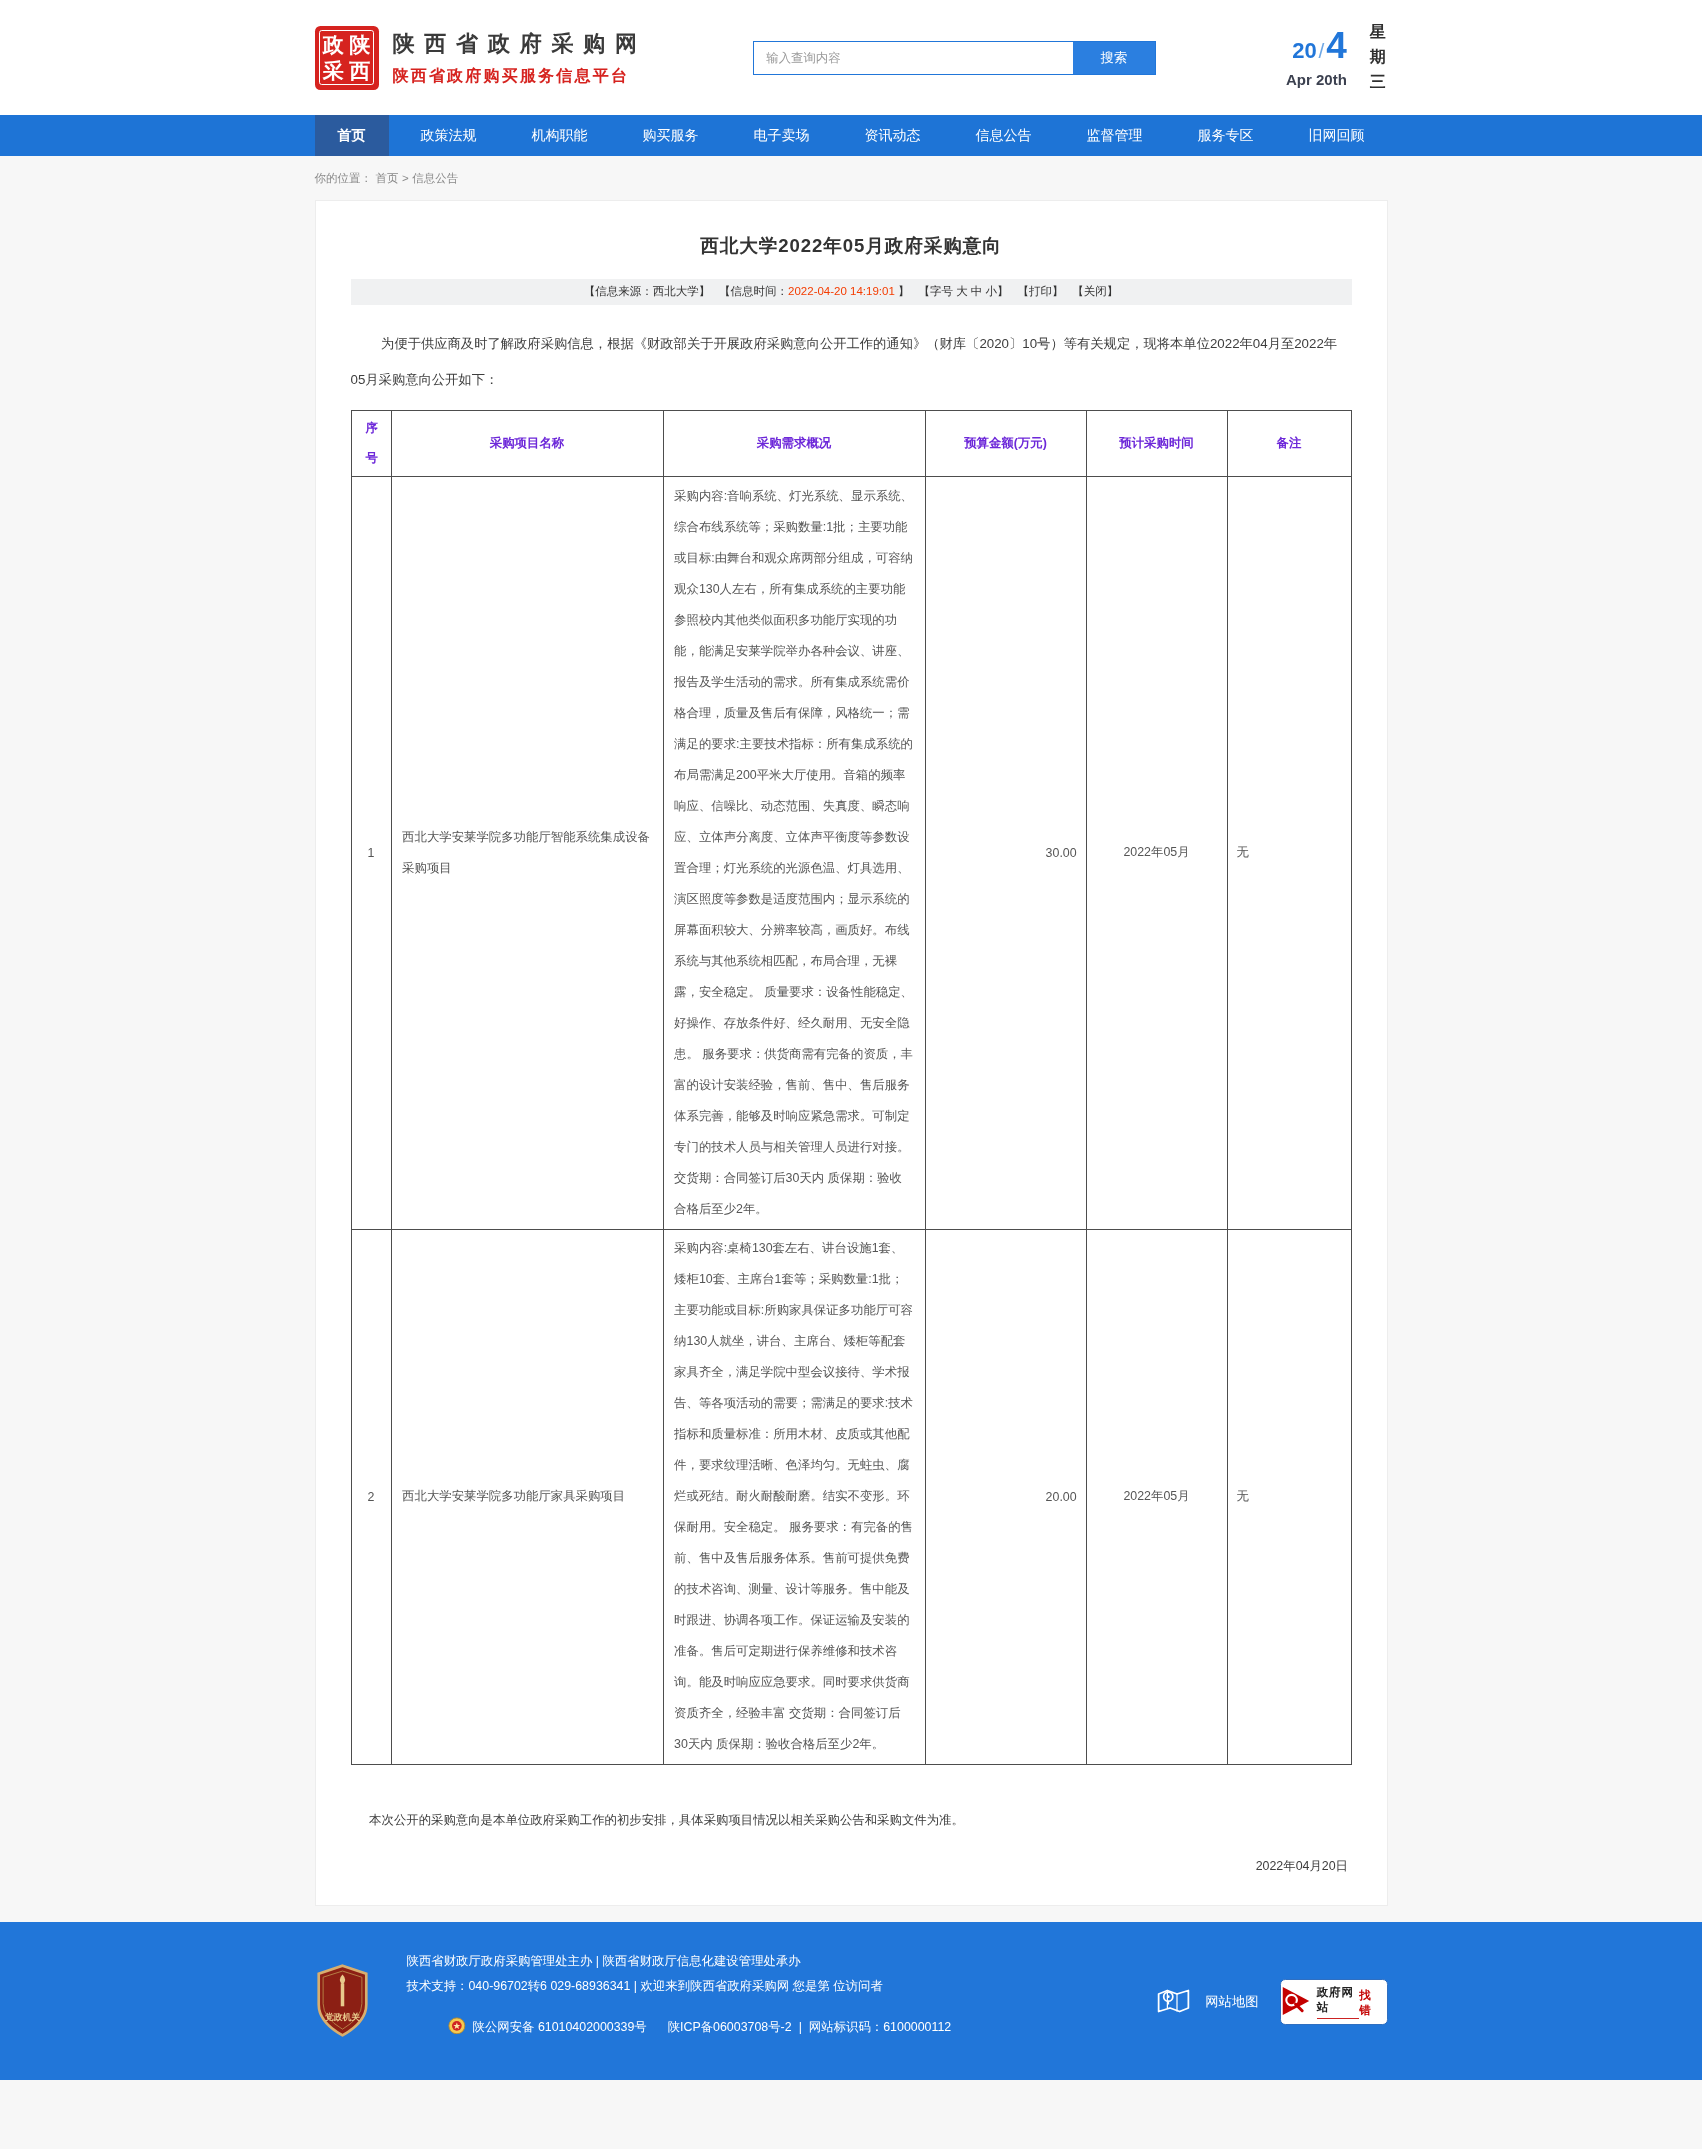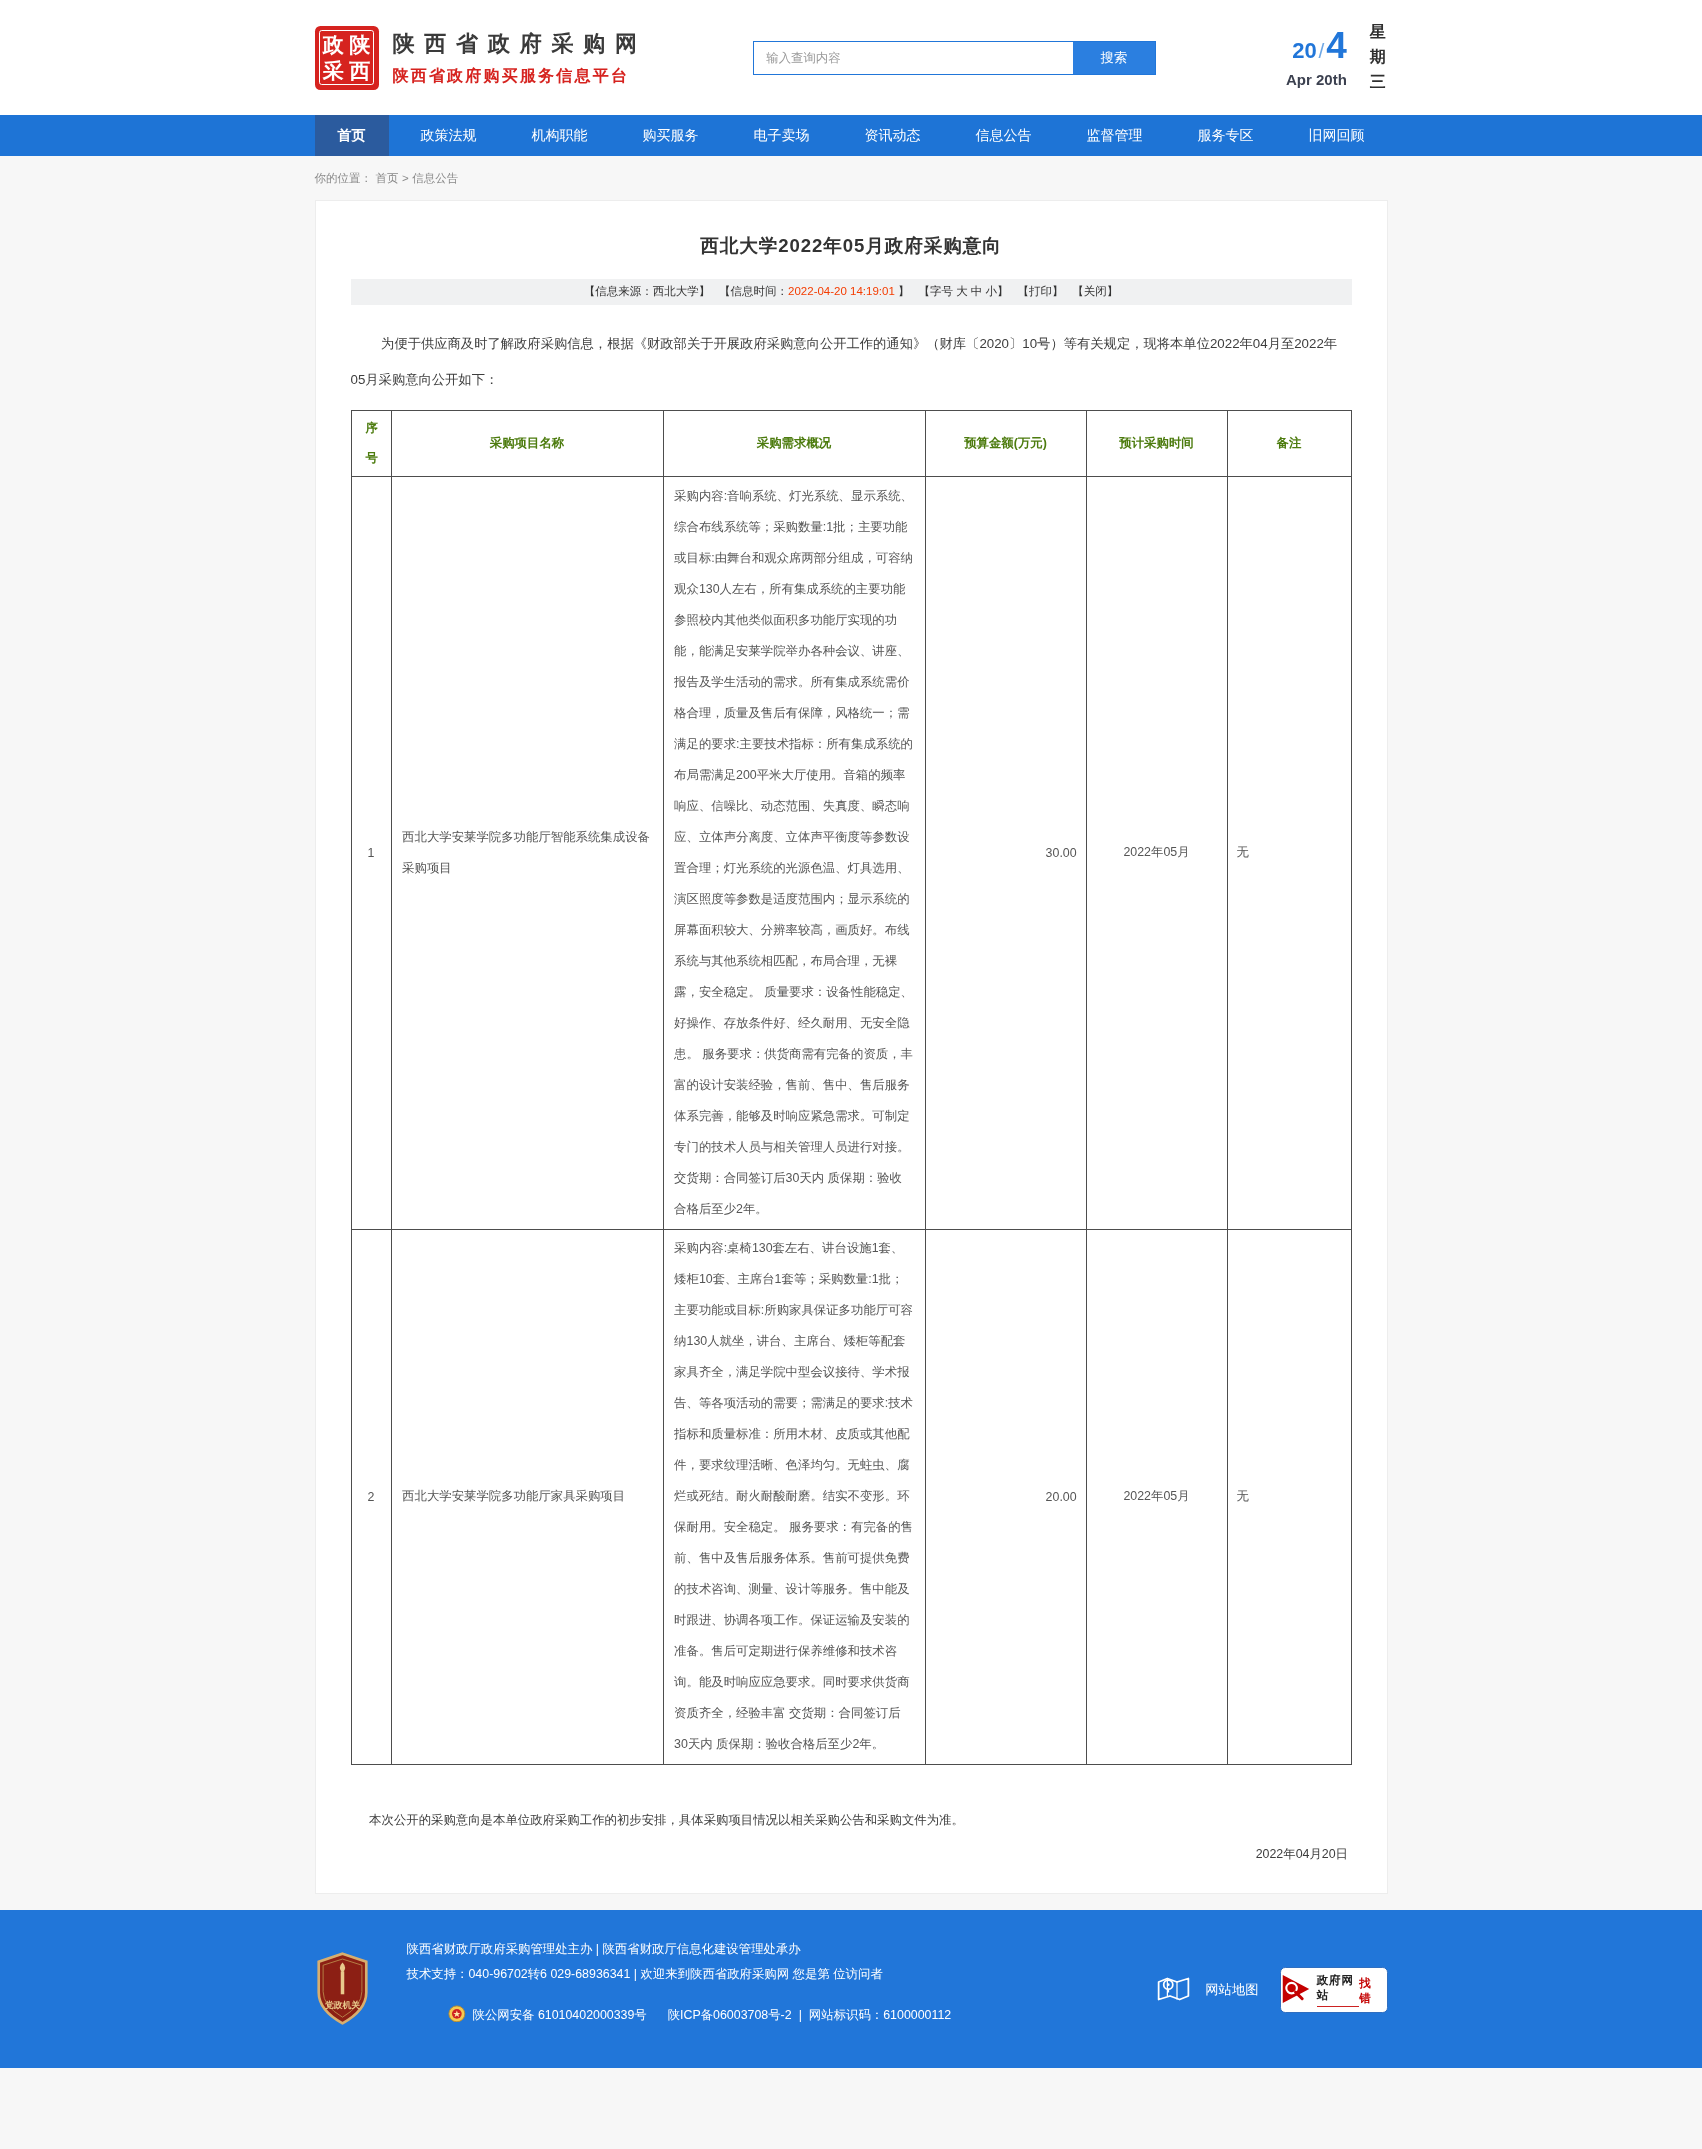--- a/index.html
+++ b/index.html
@@ -53,31 +53,31 @@
   .main { background:#f7f7f7; padding-bottom:16px; }
   .card { background:#ffffff; border:0.9px solid #ededed; padding:32px 35px 30px 35px; }
   .art-title { text-align:center; font-size:18.6px; font-weight:bold; color:#333; letter-spacing:0.9px; }
   .meta { margin-top:19.5px; background:#f0f1f2; height:26.6px; display:flex; align-items:center; justify-content:center; gap:8.9px; font-size:11.5px; color:#333; }
   .meta .time-val { color:#f43c00; }
   .meta .clickable { cursor:pointer; }
   .intro { margin-top:21px; font-size:13.3px; color:#3d3d3d; line-height:2.7; text-indent:2.3em; }
 
   table.purchase { width:100%; border-collapse:collapse; margin-top:12.4px; table-layout:fixed; }
   table.purchase th, table.purchase td { border:0.9px solid #4d4d4d; font-size:12.4px; color:#555; }
-  table.purchase th { height:66px; font-weight:bold; color:#4d7c0f; text-align:center; line-height:2.4; padding:0 14px; }
+  table.purchase th { height:66px; font-weight:bold; color:#6d28d9; text-align:center; line-height:2.4; padding:0 14px; }
   td.c-no { text-align:center; vertical-align:middle; }
   td.c-name { padding:8.9px 10.6px; vertical-align:middle; line-height:2.5; }
   td.c-req { padding:3.5px 10.6px; vertical-align:middle; line-height:2.5; text-align:left; }
   td.c-budget { text-align:right; padding-right:8.9px; vertical-align:middle; }
   td.c-time { text-align:center; vertical-align:middle; }
   td.c-remark { padding-left:8.9px; vertical-align:middle; }
 
   .closing { margin-top:43px; font-size:12.4px; color:#3d3d3d; line-height:2; text-indent:1.5em; }
   .sig { margin-top:35px; text-align:right; font-size:12.4px; color:#3d3d3d; padding-right:3.5px; }
-  .sig-date { margin-top:13px; text-align:right; font-size:12.4px; color:#3d3d3d; padding-right:3.5px; }
+  .sig-date { margin-top:25px; text-align:right; font-size:12.4px; color:#3d3d3d; padding-right:3.5px; }
 
   
   .footer { background:#2176d9; padding:23px 0 21px 0; }
   .footer-inner { display:flex; align-items:center; }
   .emblem { flex:0 0 auto; margin-right:37px; }
   .footer-text { color:#ffffff; font-size:12.4px; }
   .footer-text .fline { margin:8px 0; display:flex; align-items:center; gap:7px; }
   .footer-text .fline span { white-space:pre; }
   .footer-right { margin-left:auto; display:flex; align-items:center; gap:21px; }
   .sitemap { display:flex; align-items:center; gap:14px; color:#ffffff; font-size:13.3px; cursor:pointer; }

